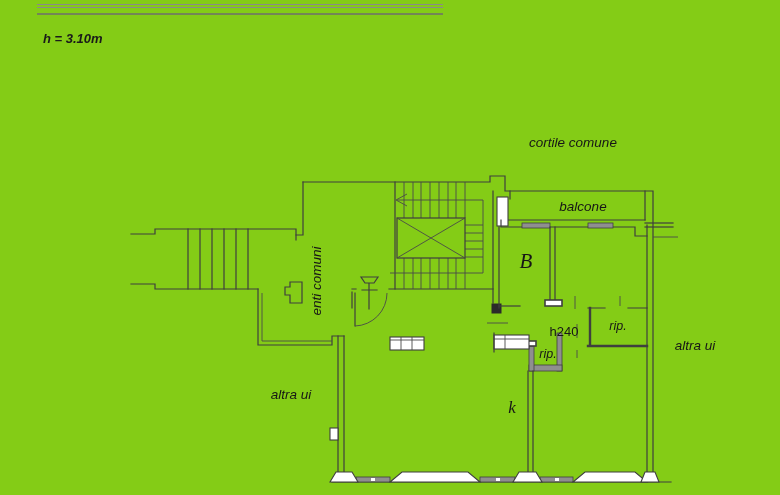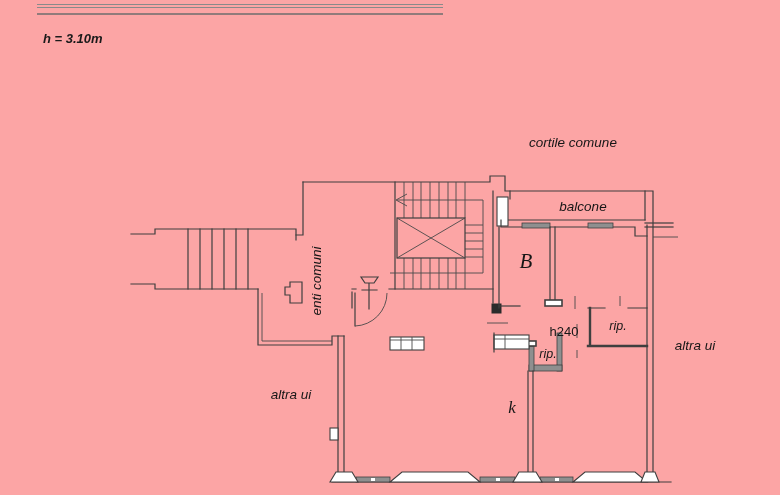--- a/index.html
+++ b/index.html
@@ -1,16 +1,16 @@
 <!DOCTYPE html>
 <html><head>
 <meta charset="utf-8">
 <style>
   html,body{margin:0;padding:0;background:#fff;}
-  .page{position:relative;width:780px;height:495px;background:#fca5a5;overflow:hidden;
+  .page{position:relative;width:780px;height:495px;background:#84cc16;overflow:hidden;
         font-family:"Liberation Sans",sans-serif;}
   svg{display:block;}
   .wall{stroke:#3f3f3f;stroke-width:1.2;fill:none;stroke-linecap:square;}
   .wall-thick{stroke:#3f3f3f;stroke-width:2.4;fill:none;stroke-linecap:square;}
   .thin{stroke:#4a4a4a;stroke-width:0.9;fill:none;}
   .poche{fill:#8f8f8f;stroke:#3f3f3f;stroke-width:0.8;}
   .openfill{fill:#ffffff;stroke:#3f3f3f;stroke-width:1.1;}
   .capfill{fill:#ffffff;stroke:#3f3f3f;stroke-width:1.6;}
   .blackfill{fill:#2b2b2b;stroke:#2b2b2b;}
   .lbl{font:italic 13.5px "Liberation Sans",sans-serif;fill:#161616;}

